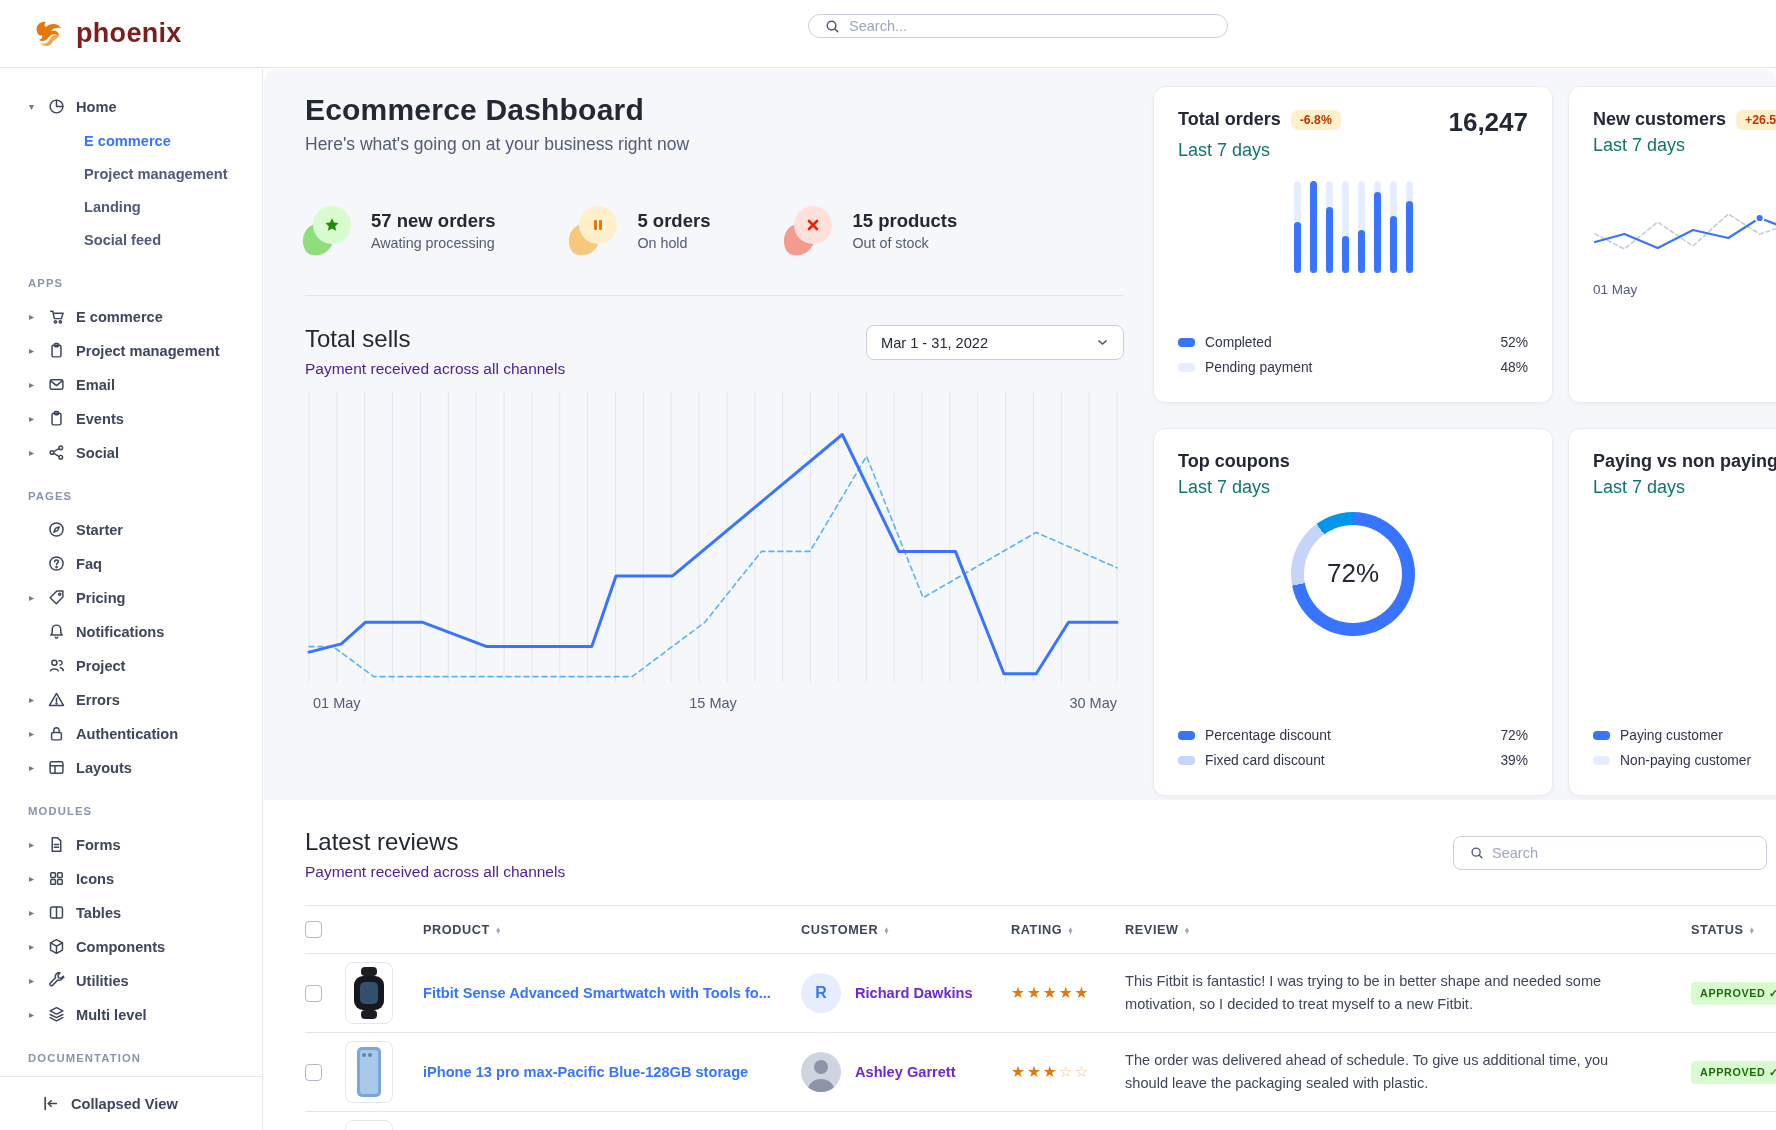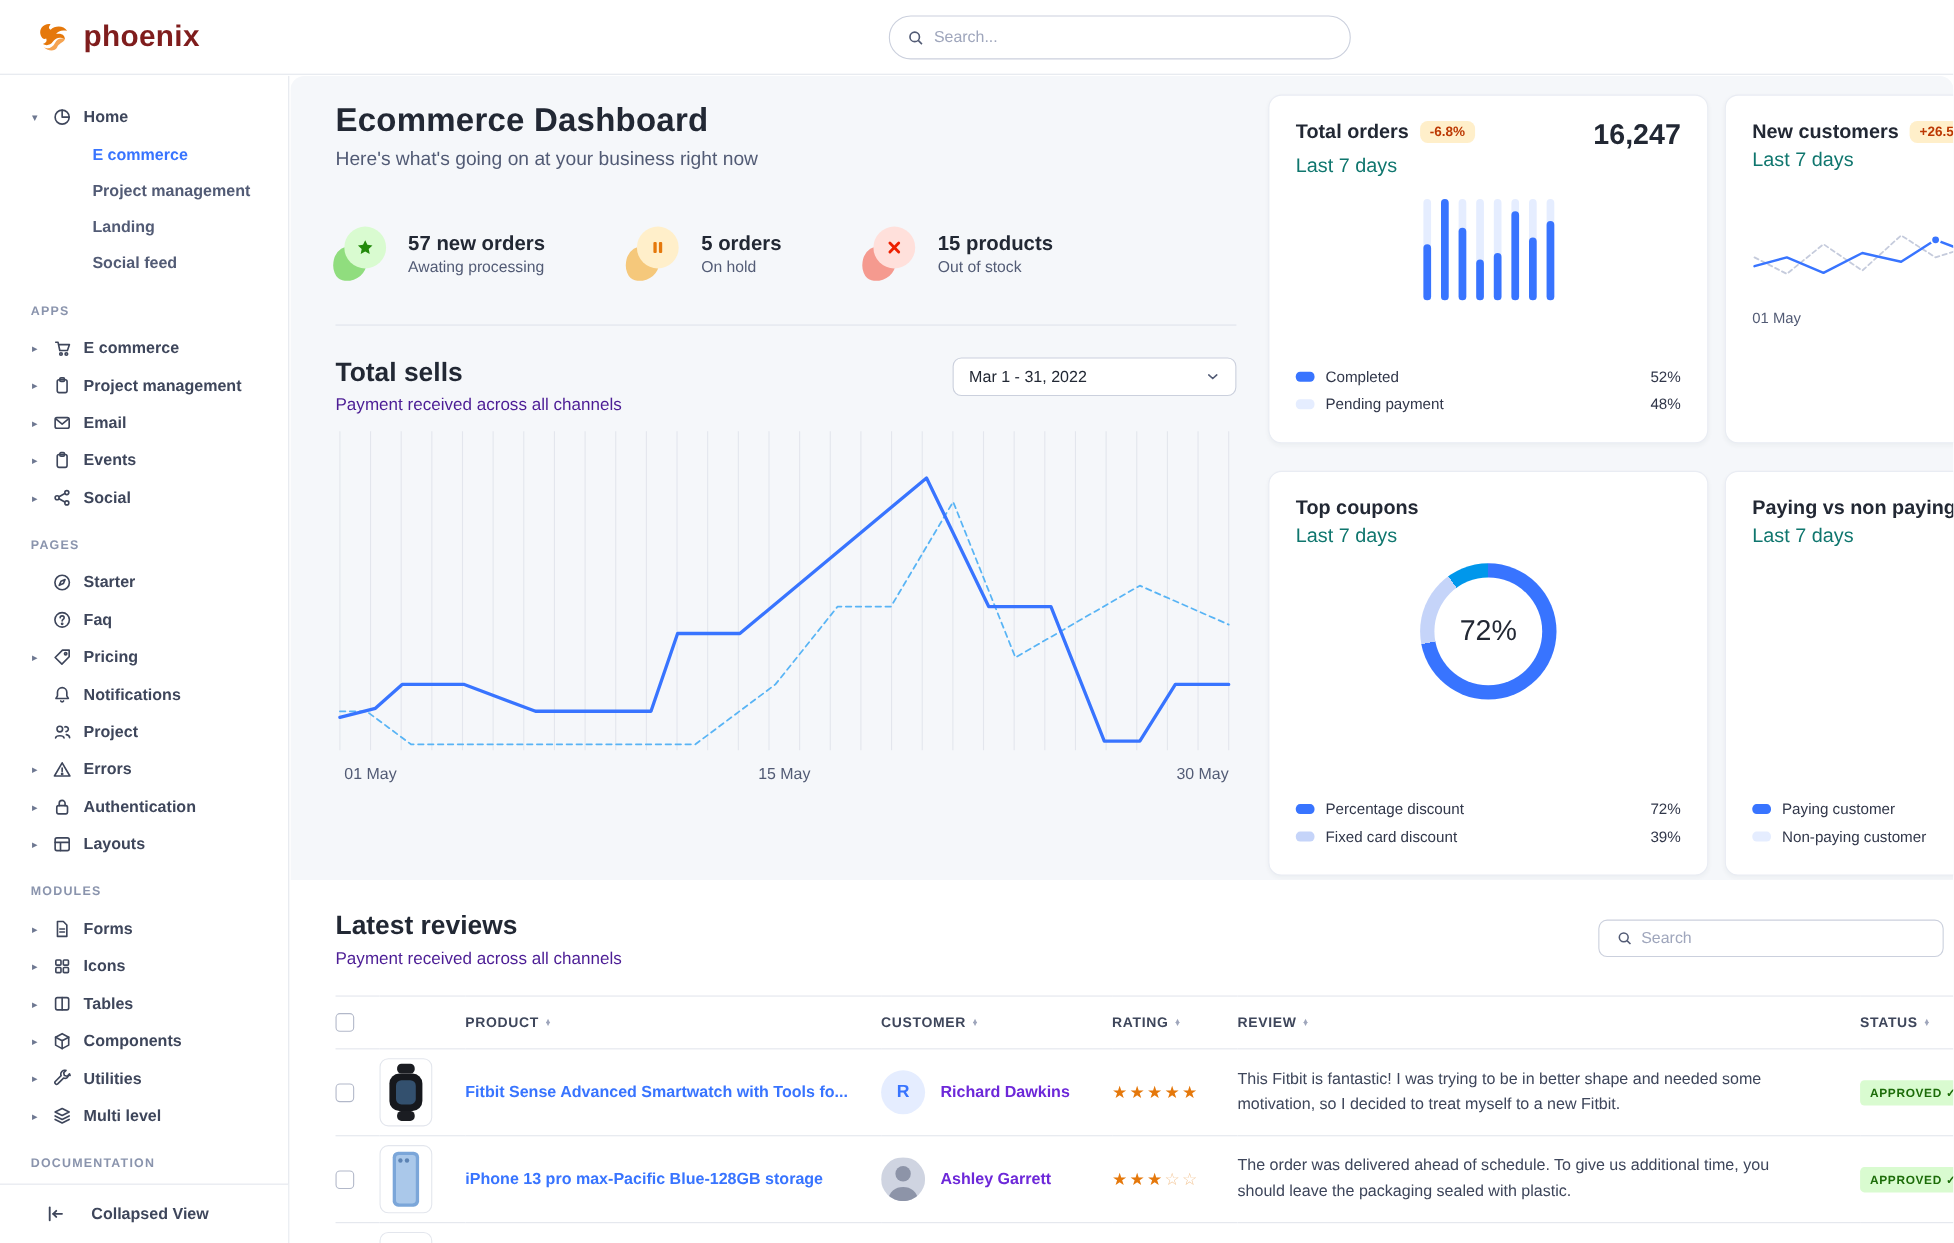--- a/index.html
+++ b/index.html
@@ -5,40 +5,40 @@
   * { margin:0; padding:0; box-sizing:border-box; }
   html,body { width:1776px; height:1130px; font-family:"Liberation Sans", sans-serif; }
   .app { position:relative; width:1776px; height:1130px; background:#fff; overflow:hidden; color:#222834; }
 
   
   .topbar { position:absolute; top:0; left:0; right:0; height:68px; background:#fff;
             border-bottom:1px solid #e3e6ed; display:flex; align-items:center; padding:0 34px; z-index:9; }
   .logo { display:flex; align-items:center; gap:10px; }
   .logo-text { font-size:27px; font-weight:700; color:#7f1d1d; letter-spacing:.3px; }
   .pill { display:flex; align-items:center; gap:9px; background:#fff; border:1px solid #cbd0dd; border-radius:24px; padding:0 16px; }
-  .nav-search { position:absolute; left:808px; top:14px; width:420px; height:40px; }
+  .nav-search { position:absolute; left:808px; top:14px; width:420px; height:24px; }
   .pill input { border:none; outline:none; flex:1; font-size:14.5px; font-family:inherit; color:#31374a; background:transparent; }
   .pill input::placeholder { color:#9fa6bc; }
   .ic { display:inline-flex; }
   .ic svg { width:100%; height:100%; }
 
   
   .sidebar { position:absolute; top:69px; left:0; bottom:0; width:263px; background:#fff; border-right:1px solid #e3e6ed; }
   .side-nav { padding:26px 10px 0 26px; }
   .side-row { display:flex; align-items:center; gap:11px; height:23px; margin-bottom:11px; cursor:pointer; }
   .caret { width:11px; font-size:10px; color:#6e7891; flex:none; text-align:center; }
   .side-ic { width:17px; height:17px; color:#3e465b; flex:none; }
   .side-label { font-size:14.6px; font-weight:600; color:#3e465b; white-space:nowrap; }
   .side-children { margin:2px 0 6px 0; }
   .side-child { padding-left:58px; height:23px; display:flex; align-items:center; margin-bottom:10px;
                 font-size:14.6px; font-weight:600; color:#525b75; cursor:pointer; white-space:nowrap; }
   .side-child.active { color:#3874ff; }
   .side-section { font-size:11.3px; font-weight:700; letter-spacing:1.1px; color:#8a94ad; margin:26px 0 16px 2px; }
   .collapse-bar { position:absolute; left:0; right:0; bottom:0; height:54px; border-top:1px solid #e3e6ed; background:#fff;
-                  display:flex; align-items:center; gap:24px; padding-left:42px; cursor:pointer; }
+                  display:flex; align-items:center; gap:12px; padding-left:42px; cursor:pointer; }
   .collapse-bar .side-label { font-weight:700; }
 
   
   .main { position:absolute; left:264px; top:69px; right:0; bottom:0; overflow:hidden;border-radius:13px; }
   .hero { position:relative; height:731px; background:#f5f7fa; padding-left:41px; display:flex; }
   .hero-left { width:819px; flex:none; padding-top:24px; }
   .page-title { font-size:30px; font-weight:800; color:#222834; letter-spacing:.2px; }
   .page-sub { font-size:17.5px; color:#525b75; margin-top:7px; }
 
   .stats-row { display:flex; align-items:center; gap:76px; margin-top:48px; height:54px; }
@@ -46,21 +46,21 @@
   .stat-badge { position:relative; width:46px; height:48px; flex:none; }
   .stat-blob { position:absolute; left:-2px; bottom:-2px; width:30px; height:32px; border-radius:46% 54% 60% 40% / 48% 44% 56% 52%; transform:rotate(14deg); }
   .stat-circle { position:absolute; right:0; top:0; width:38px; height:38px; border-radius:50%; display:flex; align-items:center; justify-content:center; }
   .stat-circle .ic { width:16px; height:16px; }
   .stat-value { font-size:18.5px; font-weight:800; color:#222834; }
   .stat-label { font-size:14.3px; color:#525b75; margin-top:3px; }
 
   .hero hr { border:none; border-top:1px solid #dfe3ec; margin-top:38px; }
 
   .sells-head { display:flex; align-items:flex-start; margin-top:29px; }
-  .h2 { font-size:24px; font-weight:700; color:#222834; }
+  .h2 { font-size:24px; font-weight:400; color:#222834; }
   .h2-sub { font-size:15.5px; color:#4c1d95; margin-top:7px; }
   .range-btn { margin-left:auto; width:258px; height:35px; background:#fff; border:1px solid #cbd0dd; border-radius:8px;
                display:flex; align-items:center; justify-content:space-between; padding:0 14px; font-family:inherit;
                font-size:14.6px; color:#222834; cursor:pointer; }
   .range-btn .ic { width:13px; height:13px; color:#525b75; }
   #sells-chart { margin-top:12px; display:block; }
 
   
   .cards { margin-left:29px; padding-top:17px; display:grid; grid-template-columns:400px 400px; column-gap:15px; row-gap:20px; }
   .card { background:#fff; border:1px solid #e9ecf3; border-radius:12px; padding:22px 24px; position:relative;

